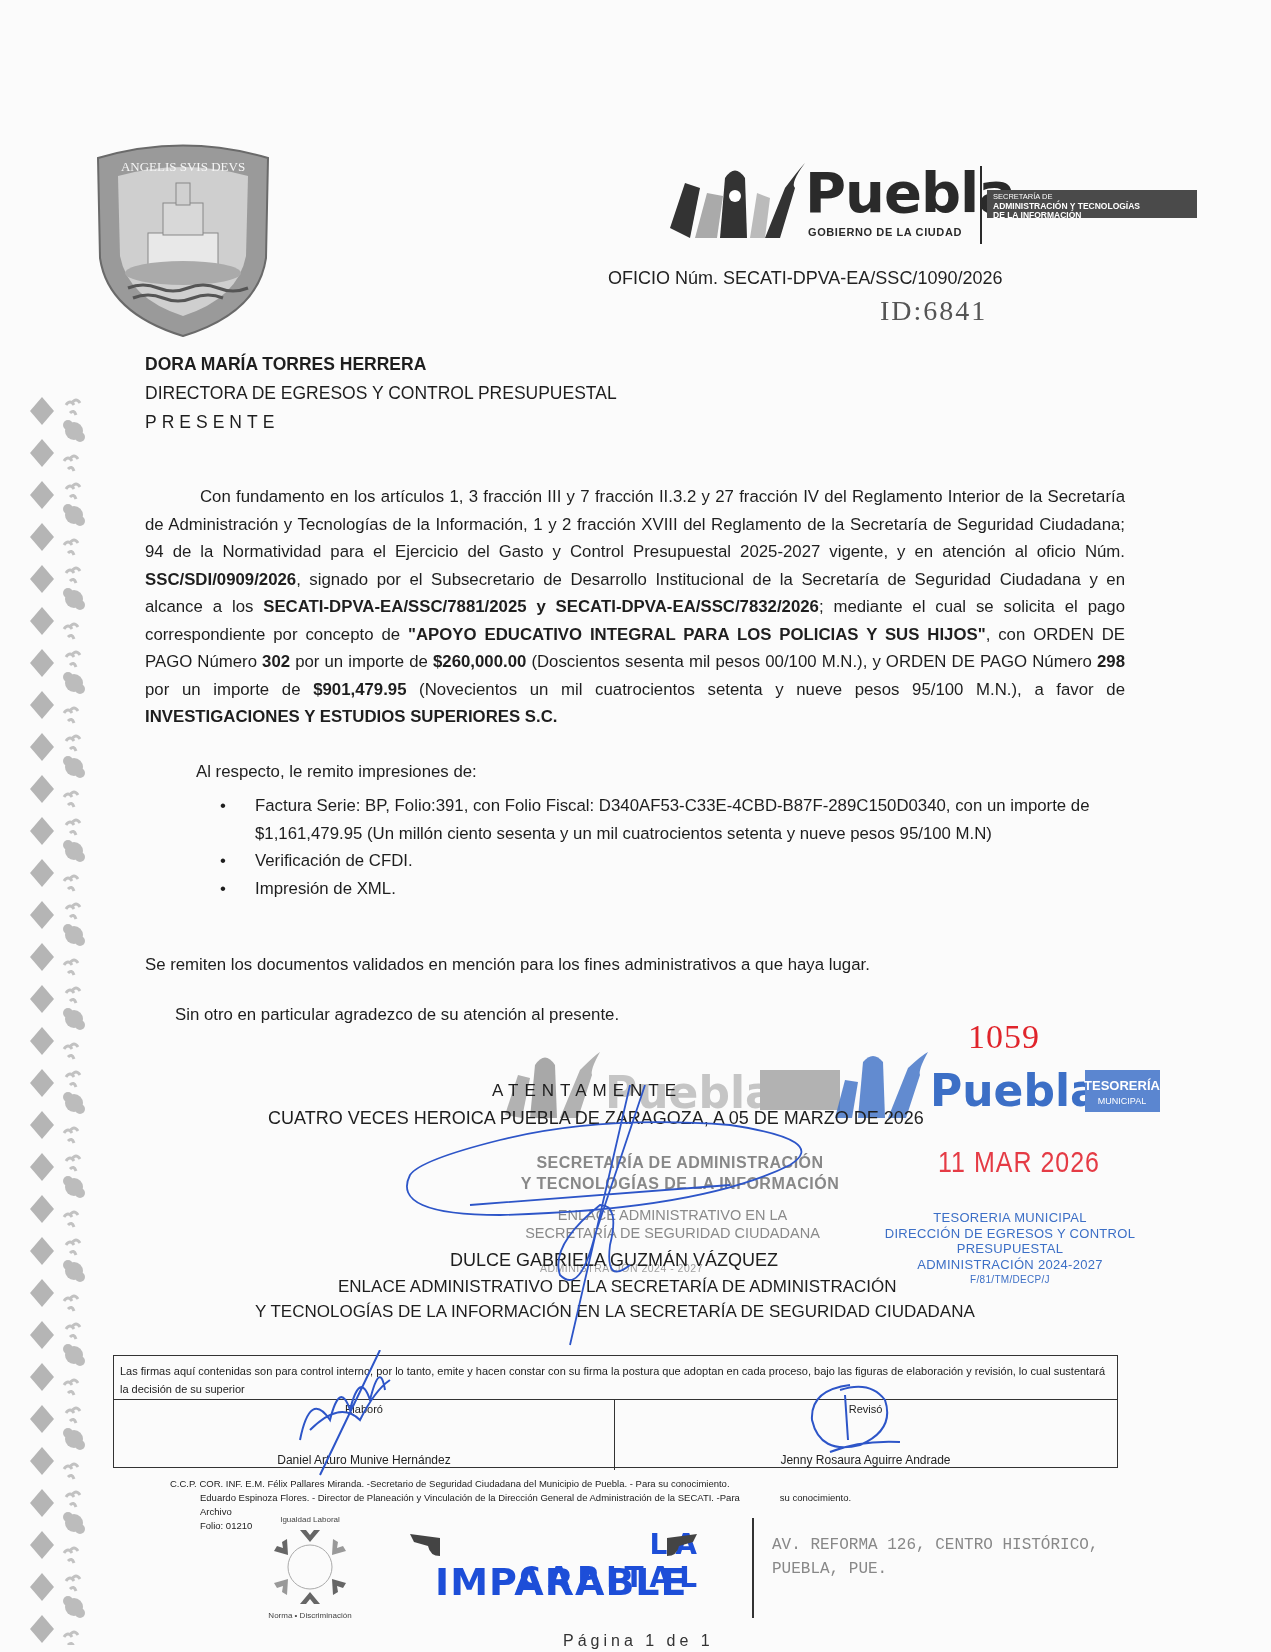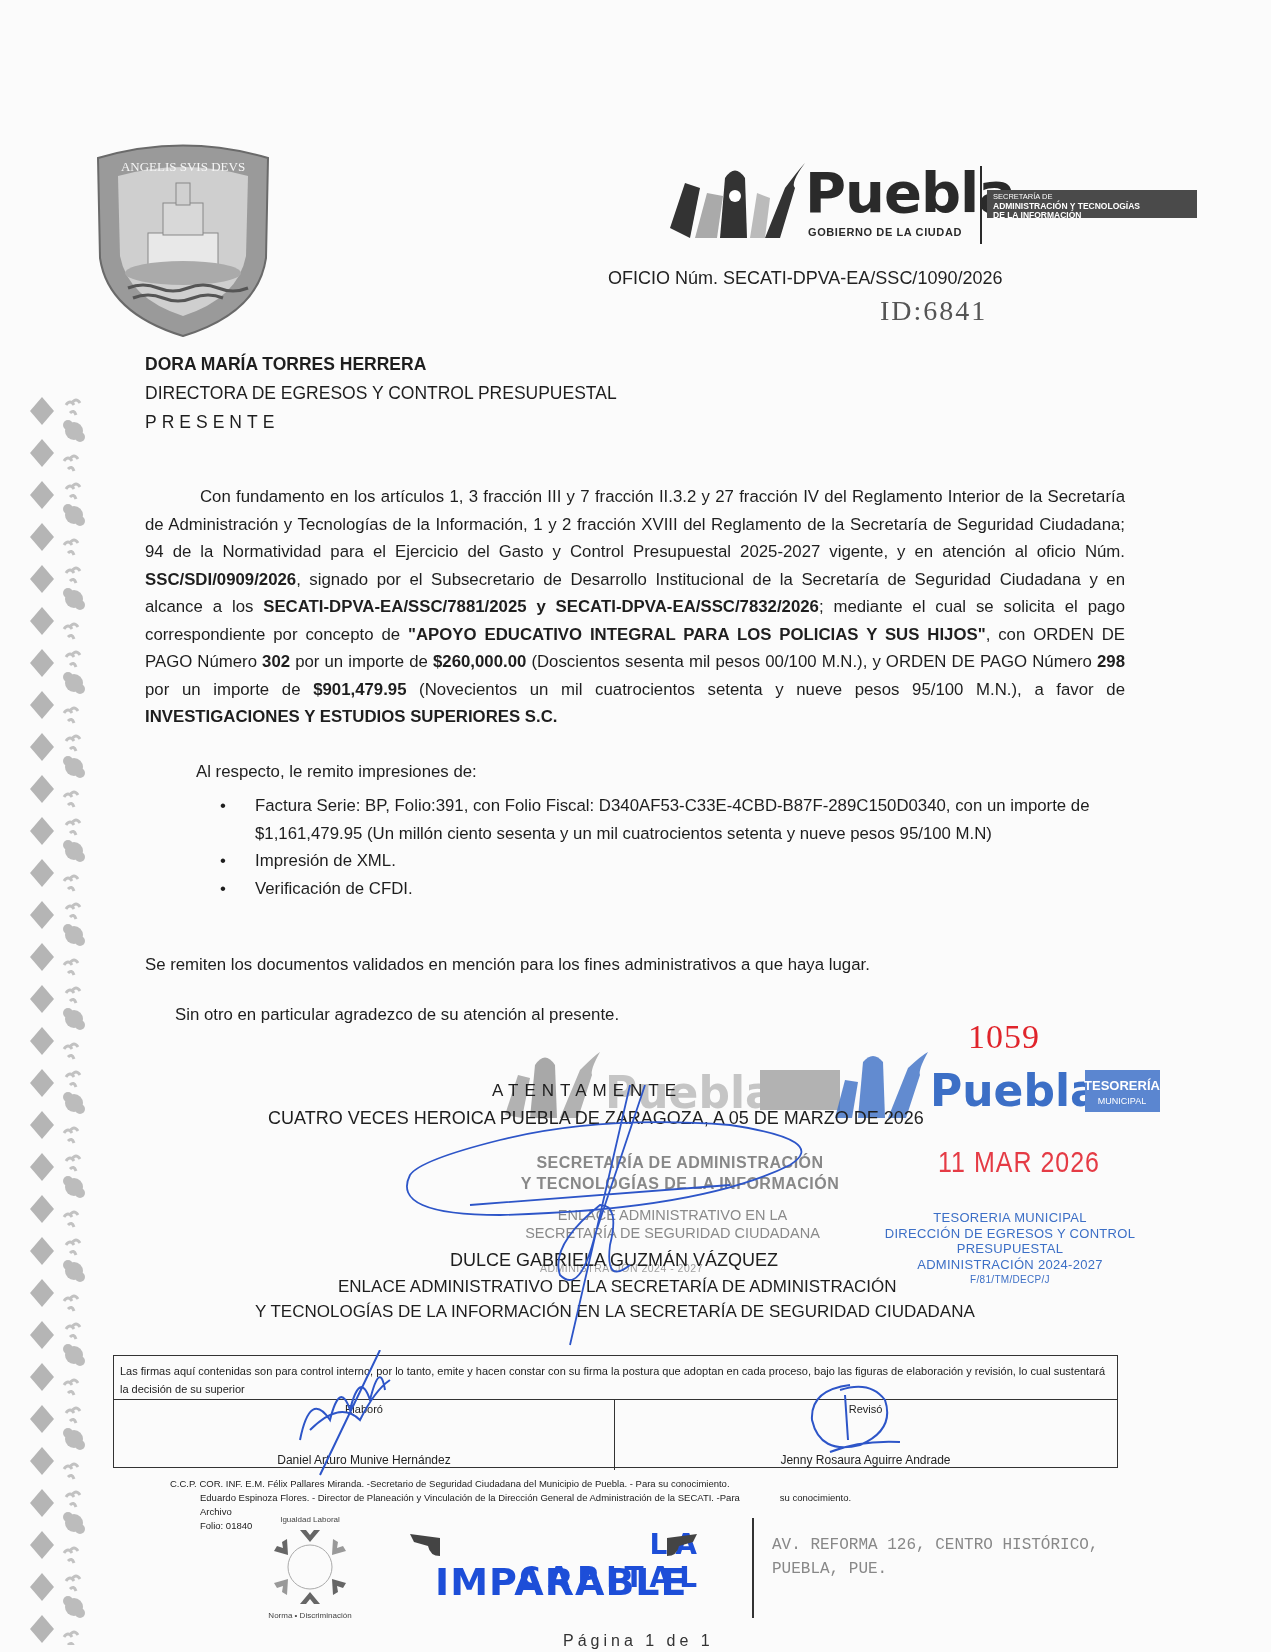--- a/index.html
+++ b/index.html
@@ -157,22 +157,22 @@
 </div>
 
 <div class="abs body-text">
   <p class="indent"><span>Con fundamento en los artículos 1, 3 fracción III y 7 fracción II.3.2 y 27 fracción IV del Reglamento Interior de la Secretaría de Administración y Tecnologías de la Información, 1 y 2 fracción XVIII del Reglamento de la Secretaría de Seguridad Ciudadana; 94 de la Normatividad para el Ejercicio del Gasto y Control Presupuestal 2025-2027 vigente, y en atención al oficio Núm. </span><b>SSC/SDI/0909/2026</b><span>, signado por el Subsecretario de Desarrollo Institucional de la Secretaría de Seguridad Ciudadana y en alcance a los </span><b>SECATI-DPVA-EA/SSC/7881/2025 y SECATI-DPVA-EA/SSC/7832/2026</b><span>; mediante el cual se solicita el pago correspondiente por concepto de </span><b>"APOYO EDUCATIVO INTEGRAL PARA LOS POLICIAS Y SUS HIJOS"</b><span>, con ORDEN DE PAGO Número </span><b>302</b><span> por un importe de </span><b>$260,000.00</b><span> (Doscientos sesenta mil pesos 00/100 M.N.), y ORDEN DE PAGO Número </span><b>298</b><span> por un importe de </span><b>$901,479.95</b><span> (Novecientos un mil cuatrocientos setenta y nueve pesos 95/100 M.N.), a favor de </span><b>INVESTIGACIONES Y ESTUDIOS SUPERIORES S.C.</b></p>
 </div>
 
 <div class="abs respecto">Al respecto, le remito impresiones de:</div>
 
 <ul class="abs bullets">
   <li class="first">Factura Serie: BP, Folio:391, con Folio Fiscal: D340AF53-C33E-4CBD-B87F-289C150D0340, con un importe de $1,161,479.95 (Un millón ciento sesenta y un mil cuatrocientos setenta y nueve pesos 95/100 M.N)</li>
+  <li>Verificación de CFDI.</li>
   <li>Impresión de XML.</li>
-  <li>Verificación de CFDI.</li>
 </ul>
 
 <div class="abs remiten">Se remiten los documentos validados en mención para los fines administrativos a que haya lugar.</div>
 <div class="abs sin-otro">Sin otro en particular agradezco de su atención al presente.</div>
 
 <svg class="abs stamp-seal-grey" viewBox="0 0 340 70">
   <path d="M5 65 L18 25 L30 28 L22 68 Z" fill="#777"></path>
   <path d="M30 68 L35 15 Q45 0 55 15 L57 68 Z" fill="#666"></path>
   <path d="M60 68 L80 20 Q95 5 100 2 Q90 20 92 25 L78 68 Z" fill="#777"></path>
   <text x="105" y="58" font-size="44" font-weight="700" fill="#999" font-family="DejaVu Sans, sans-serif">Puebla</text>
@@ -239,21 +239,21 @@
   <path d="M90 0 L30 125 M10 90 Q20 40 40 70 Q50 30 60 60 Q70 20 80 50 Q90 10 95 40 M20 80 Q50 50 70 70 Q85 40 100 30" stroke="#2d55c8" stroke-width="2" fill="none"></path>
 </svg>
 <svg class="sig" style="left:800px;top:1380px;" width="110" height="80" viewBox="0 0 110 80">
   <path d="M50 5 Q10 10 12 40 Q20 75 60 65 Q95 50 85 20 Q70 0 40 10 M45 15 L48 60 M30 72 Q60 60 100 62" stroke="#2d55c8" stroke-width="2" fill="none"></path>
 </svg>
 
 <div class="abs ccp">
   <div>C.C.P. COR. INF. E.M. Félix Pallares Miranda. -Secretario de Seguridad Ciudadana del Municipio de Puebla. - Para su conocimiento.</div>
   <div class="line2"><span>Eduardo Espinoza Flores. - Director de Planeación y Vinculación de la Dirección General de Administración de la SECATI. -Para</span><span class="tail">su conocimiento.</span></div>
   <div class="line3">Archivo</div>
-  <div class="line3">Folio: 01840</div>
+  <div class="line3">Folio: 01210</div>
 </div>
 
 <svg class="abs igualdad-seal" viewBox="0 0 110 110">
   <circle cx="55" cy="55" r="50" fill="none" stroke="#fbfbfb"></circle>
   <g fill="#666">
     <path d="M55 30 l-10 -12 l6 0 l4 5 l4 -5 l6 0 Z"></path>
     <path d="M55 80 l-10 12 l6 0 l4 -5 l4 5 l6 0 Z"></path>
     <path d="M33 43 l-14 -4 l3 -5 l6 2 l-1 -6 l5 -3 Z"></path>
     <path d="M77 43 l14 -4 l-3 -5 l-6 2 l1 -6 l-5 -3 Z" fill="#999"></path>
     <path d="M33 67 l-14 4 l3 5 l6 -2 l-1 6 l5 3 Z" fill="#999"></path>

